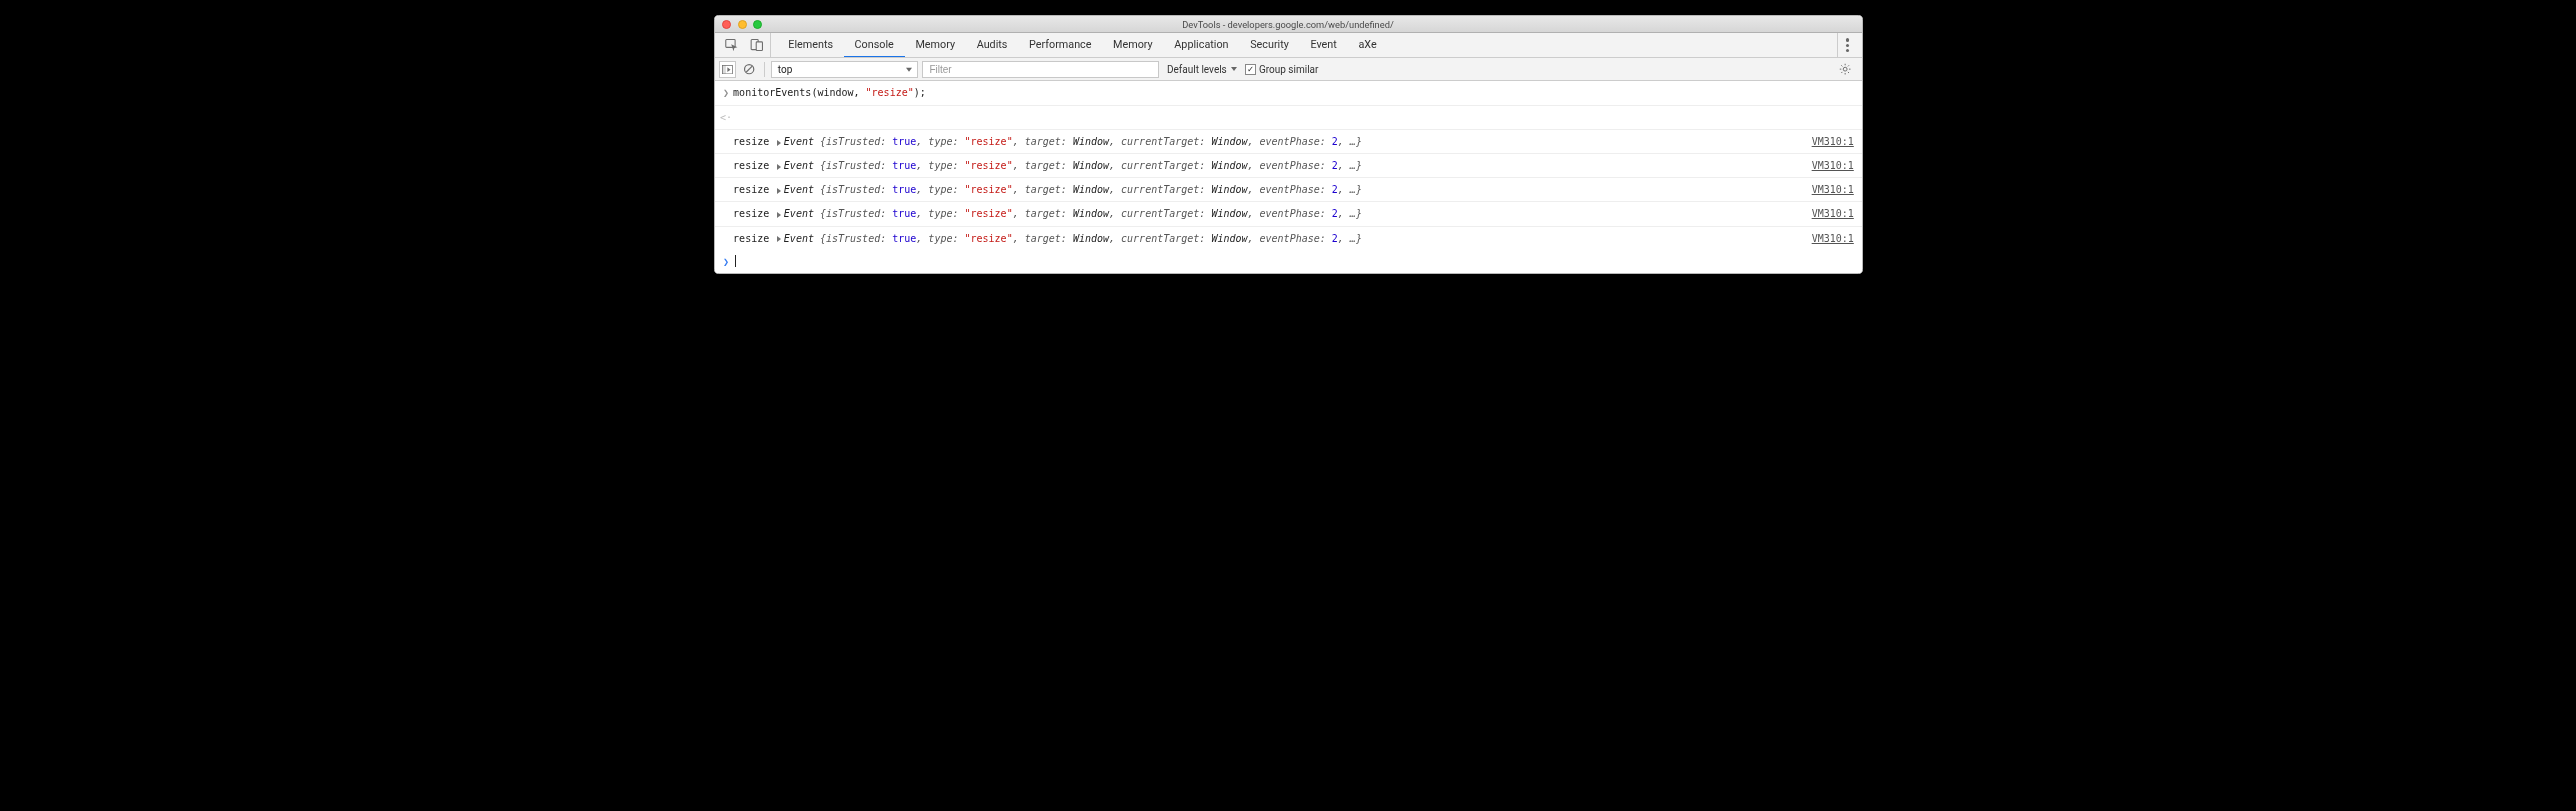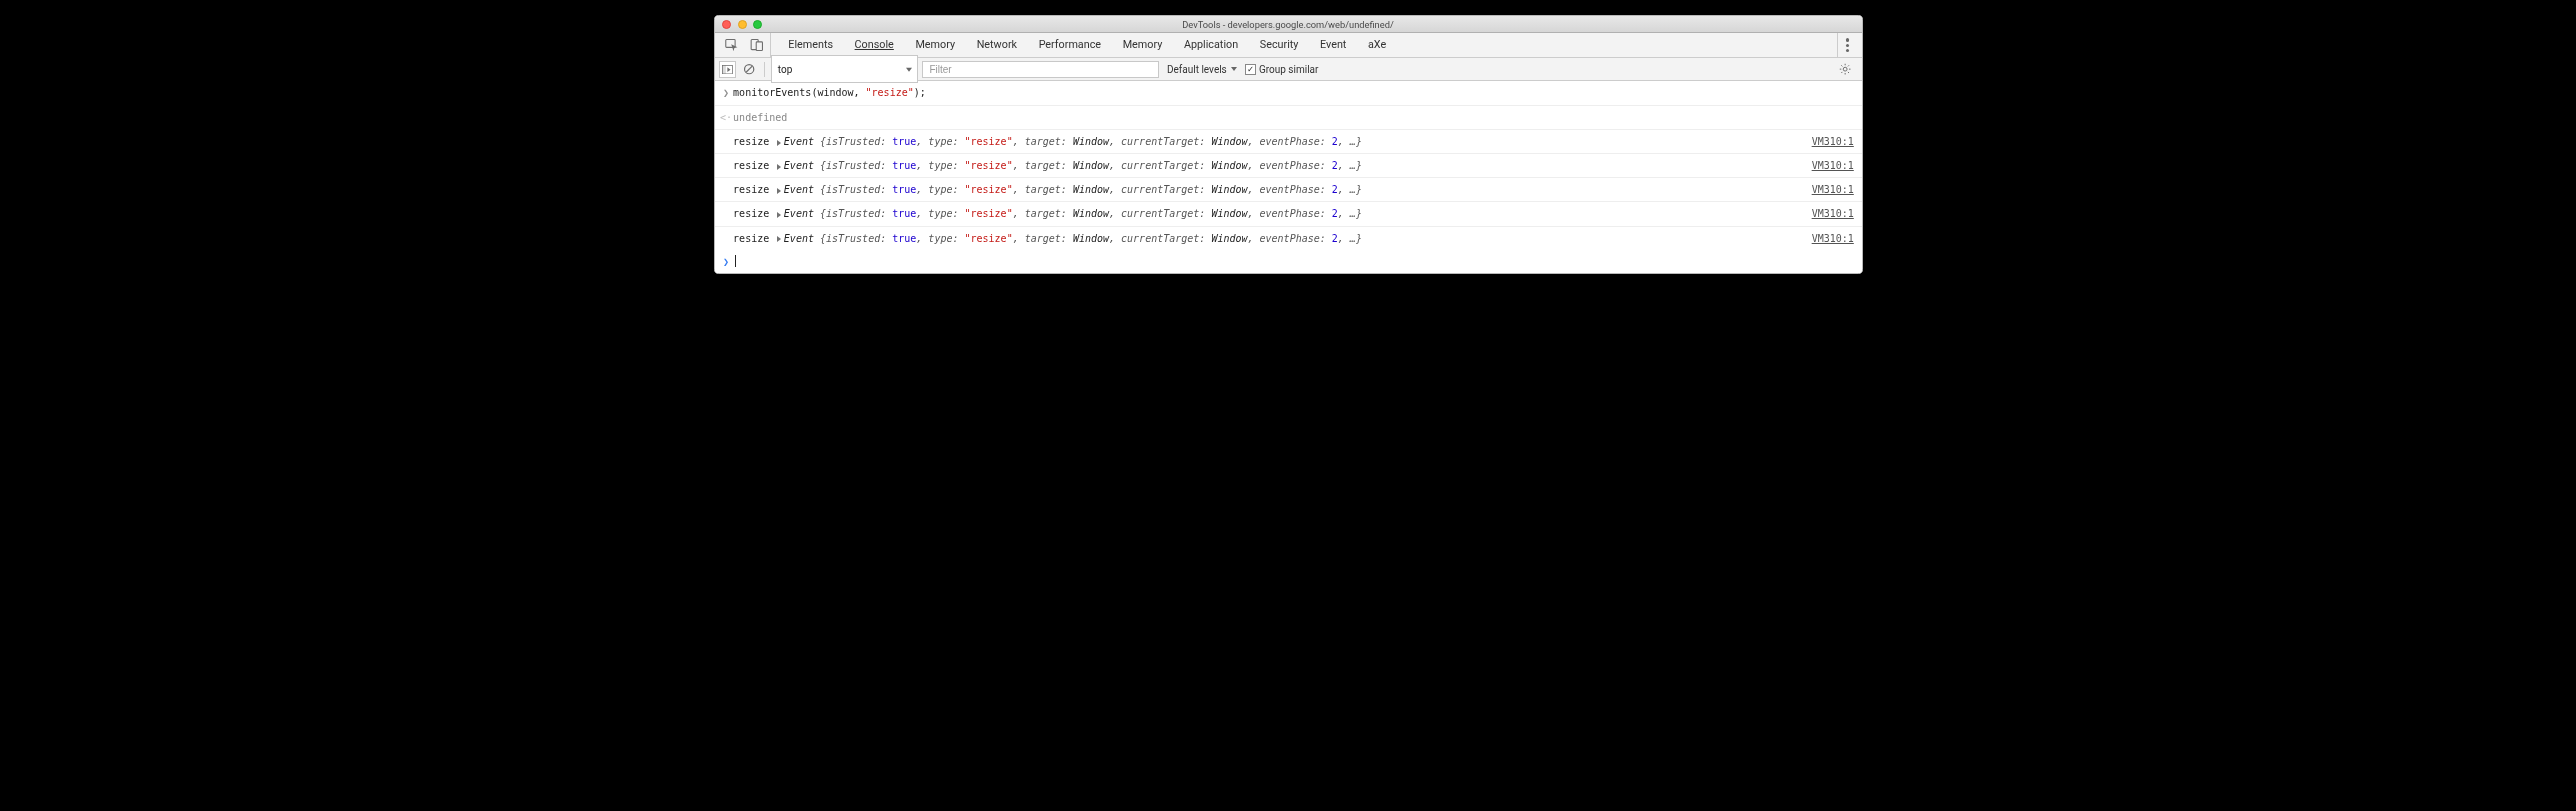--- a/index.html
+++ b/index.html
@@ -78,21 +78,20 @@
     align-items: center;
     padding: 0 10.8px;
     font-size: 10.8px;
     color: #333;
     cursor: default;
     border-bottom: 1.5px solid transparent;
   }
   .tab.active {
     color: #333;
     border-bottom: 1.5px solid #1a73e8;
-    text-decoration: underline;
   }
   .tabs-right {
     margin-left: auto;
     display: flex;
     align-items: center;
     padding: 0 7.7px;
     color: #666;
     border-left: 0.8px solid #ccc;
   }
   .kebab {
@@ -116,21 +115,21 @@
   }
   .tool-btn {
     width: 17px; height: 17px;
     display: flex; align-items: center; justify-content: center;
     color: #6e6e6e;
     border: 0.8px solid transparent;
   }
   .context-select {
     background: #fff;
     border: 0.8px solid #c8c8c8;
-    height: 28px;
+    height: 17px;
     min-width: 147px;
     padding: 0 15.4px 0 6.2px;
     display: flex;
     align-items: center;
     font-size: 10px;
     color: #222;
     position: relative;
   }
   .context-select::after {
     content: "";
@@ -269,21 +268,21 @@
         <svg width="14" height="14" viewBox="0 0 18 18">
             <rect x="1.5" y="2" width="9" height="13" rx="1" fill="none" stroke="#6e6e6e" stroke-width="1.4"></rect>
             <rect x="8" y="5" width="8" height="11" rx="1" fill="#f3f3f3" stroke="#6e6e6e" stroke-width="1.4"></rect>
           </svg>
       </span>
     </div>
     <div class="tabs" id="tabs-container">
         <div class="tab">Elements</div>
         <div class="tab active">Console</div>
         <div class="tab">Memory</div>
-        <div class="tab">Network</div>
+        <div class="tab">Audits</div>
         <div class="tab">Performance</div>
         <div class="tab">Memory</div>
         <div class="tab">Application</div>
         <div class="tab">Security</div>
         <div class="tab">Event</div>
         <div class="tab">aXe</div>
       </div>
     <div class="tabs-right">
       <div class="kebab">
           <span></span>
@@ -333,23 +332,20 @@
 
     <div class="row">
       <div class="gutter">❯</div>
       <div class="row-content">
         <span class="kw-func">monitorEvents</span><span>(window, </span><span class="kw-str">"resize"</span><span>);</span>
       </div>
     </div>
 
     <div class="row">
       <div class="gutter" style="color:#bcbcbc;">&lt;·</div>
-      <div class="row-content">
-        <span class="kw-undef">undefined</span>
-      </div>
     </div>
 
     <div id="events-container">
         <div class="row">
           <div class="gutter"></div>
           <div class="row-content"><span>resize</span> <span class="tri"></span><span class="kw-event">Event</span><span class="kw-obj"> {isTrusted: </span><span class="kw-bool">true</span><span class="kw-obj">, type: </span><span class="kw-str">"resize"</span><span class="kw-obj">, target: </span><span class="kw-prop" style="font-style:italic;color:#222;">Window</span><span class="kw-obj">, currentTarget: </span><span class="kw-prop" style="font-style:italic;color:#222;">Window</span><span class="kw-obj">, eventPhase: </span><span class="kw-num">2</span><span class="kw-obj">, …}</span></div>
           <div class="row-link">VM310:1</div>
         </div>
         <div class="row">
           <div class="gutter"></div>

